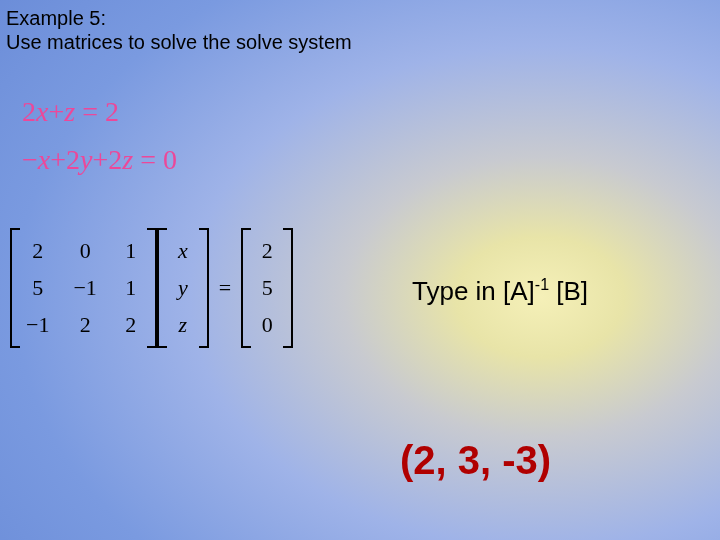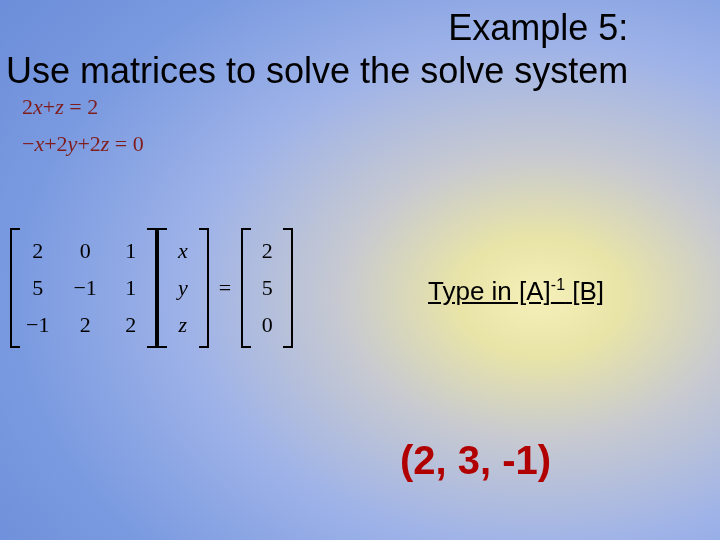--- a/index.html
+++ b/index.html
@@ -6,33 +6,32 @@
   html, body { width: 720px; height: 540px; overflow: hidden; }
   body {
     font-family: Arial, Helvetica, sans-serif;
     background: radial-gradient(ellipse 700px 500px at 75% 55%, #f5f0b8 0%, #e8e4a8 12%, #c8cad0 28%, #9fb3e8 50%, #7a9ae0 75%, #6a8cd8 100%);
     position: relative;
   }
   .title {
     position: absolute;
     top: 6px;
     left: 6px;
-    font-size: 36px;
+    font-size: 20px;
     color: #000;
     line-height: 1.2;
-    text-align: right;
   }
   .equations {
     position: absolute;
     top: 88px;
     left: 22px;
     font-family: "Times New Roman", Times, serif;
-    font-size: 22px;
+    font-size: 28px;
     font-style: italic;
-    color: #7f1d1d;
+    color: #ec4899;
     line-height: 1.7;
   }
   .equations .n { font-style: normal; }
   .matrix-row {
     position: absolute;
     top: 228px;
     left: 10px;
     display: flex;
     align-items: center;
     font-family: "Times New Roman", Times, serif;
@@ -70,24 +69,23 @@
   .mat3x1 { grid-template-columns: auto; grid-template-rows: repeat(3, 1fr); }
   .mat .e { min-width: 20px; text-align: center; }
   .mat .it { font-style: italic; }
   .eq-sign {
     font-size: 22px;
     padding: 0 10px;
   }
   .hint {
     position: absolute;
     top: 276px;
-    left: 428px;
+    left: 412px;
     font-size: 26px;
     color: #000;
-    text-decoration: underline;
   }
   .hint sup { font-size: 16px; vertical-align: super; }
   .answer {
     position: absolute;
     top: 438px;
     left: 400px;
     font-size: 40px;
     font-weight: bold;
     color: #b00000;
   }
@@ -146,13 +144,13 @@
       <div class="e">0</div>
     </div>
     <div class="bracket right"></div>
   </div>
 </div>
 
 <div class="hint">
   <span>Type in [A]</span><sup>-1</sup><span> [B]</span>
 </div>
 
-<div class="answer">(2, 3, -1)</div>
+<div class="answer">(2, 3, -3)</div>
 
 </body></html>

